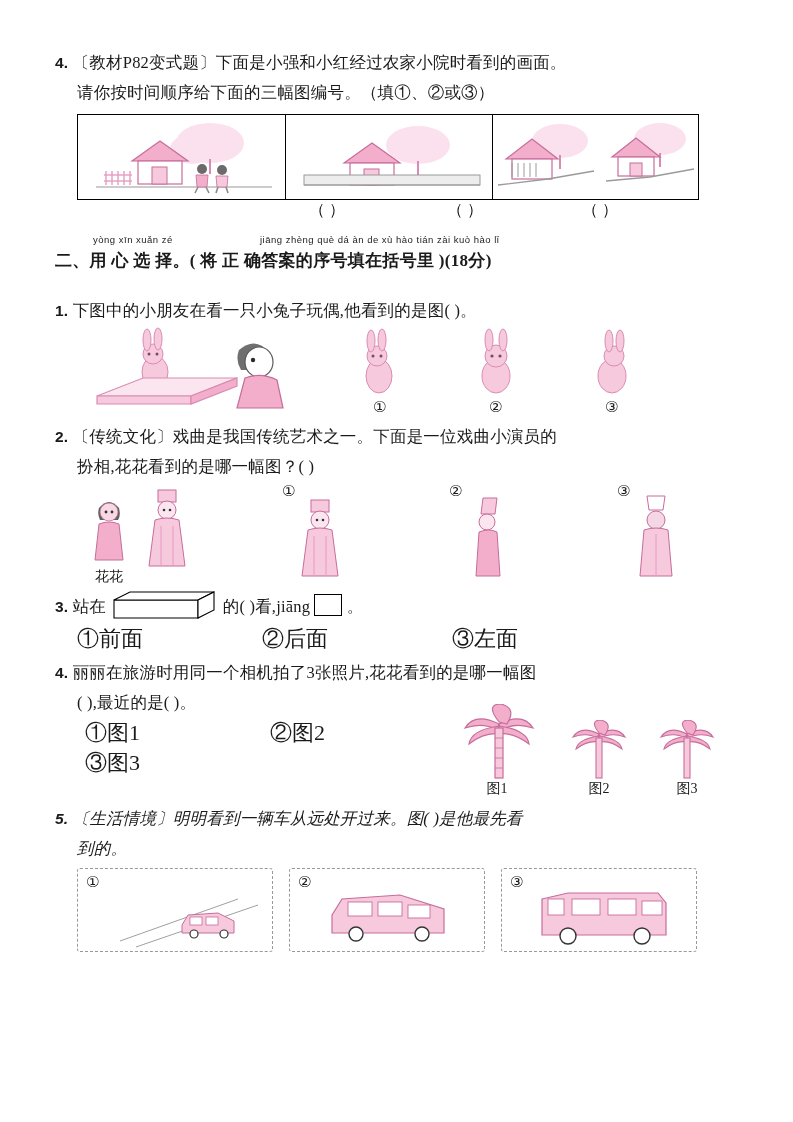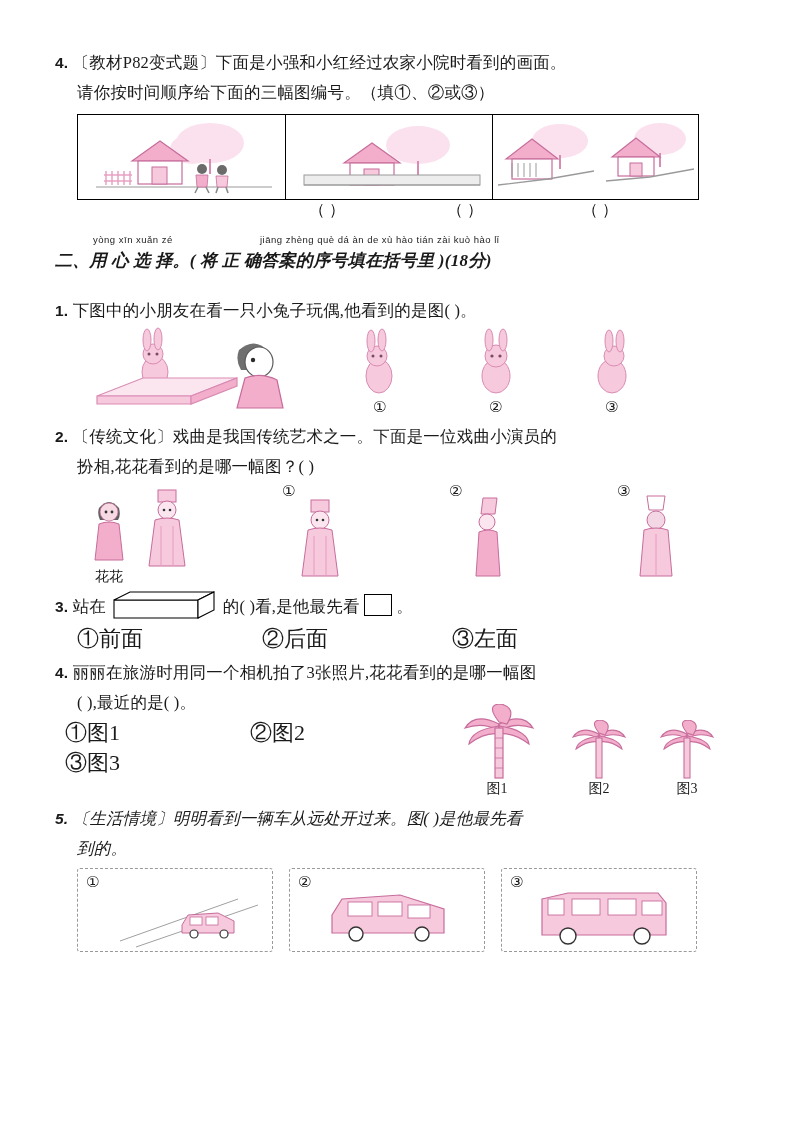--- a/index.html
+++ b/index.html
@@ -175,21 +175,21 @@
     <div style="margin-left:22px;width:622px;position:relative;height:26px;font-size:16px;">
       <span style="position:absolute;left:232px;">（          ）</span>
       <span style="position:absolute;left:370px;">（          ）</span>
       <span style="position:absolute;left:505px;">（          ）</span>
     </div>
   </div>
 
   <div style="margin-top:8px;position:relative;height:46px;">
     <div class="pinyin" style="position:absolute;left:32px;top:0;margin-left:6px;">yòng xīn xuǎn zé</div>
     <div class="pinyin" style="position:absolute;left:205px;top:0;">jiāng zhèng què dá  àn  de  xù hào tián zài kuò hào  lǐ</div>
-    <div class="sec-title" style="position:absolute;left:0;top:15px;font-style:italic;">二、用 心 选 择。( 将  正  确答案的序号填在括号里 )(18分)</div>
+    <div class="sec-title" style="position:absolute;left:0;top:15px;">二、用 心 选 择。( 将  正  确答案的序号填在括号里 )(18分)</div>
   </div>
 
   <div style="margin-top:16px;">
     <div class="qline">
       <span class="num">1.</span>
       <span>下图中的小朋友在看一只小兔子玩偶,他看到的是图(          )。</span>
     </div>
 
     <div style="position:relative;height:96px;margin-left:22px;">
 
@@ -304,40 +304,40 @@
 
   <div style="margin-top:4px;">
     <div class="qline" style="position:relative;height:34px;">
       <span class="num">3.</span>
       <span>站在</span>
       <svg style="vertical-align:-8px;margin:0 2px;" width="104" height="30" viewBox="0 0 104 30">
         <path d="M2 10 L86 10 L86 28 L2 28 Z" fill="#ffffff" stroke="#000" stroke-width="1.1"></path>
         <path d="M2 10 L18 2 L102 2 L86 10 Z" fill="#ffffff" stroke="#000" stroke-width="1.1"></path>
         <path d="M86 10 L102 2 L102 20 L86 28 Z" fill="#ffffff" stroke="#000" stroke-width="1.1"></path>
       </svg>
-      <span>的(          )看,是他最先看</span>
+      <span>的(          )看,jiāng</span>
       <span class="blank-box"></span>
       <span>。</span>
     </div>
     <div class="opts" style="position:relative;height:30px;margin-left:22px;">
       <span style="position:absolute;left:0;">①前面</span>
       <span style="position:absolute;left:185px;">②后面</span>
       <span style="position:absolute;left:375px;text-align:center;">③左面</span>
     </div>
   </div>
 
   <div style="margin-top:4px;position:relative;">
     <div class="qline">
       <span class="num">4.</span>
       <span>丽丽在旅游时用同一个相机拍了3张照片,花花看到的是哪一幅图</span>
     </div>
     <div class="qline indent">
       <span>(          ),最近的是(            )。</span>
     </div>
-    <div class="opts" style="position:relative;height:60px;margin-left:10px;">
+    <div class="opts" style="position:relative;height:60px;margin-left:30px;">
       <span style="position:absolute;left:0;top:0;">①图1</span>
       <span style="position:absolute;left:185px;top:0;">②图2</span>
       <span style="position:absolute;left:0;top:30px;">③图3</span>
     </div>
 
     <svg style="position:absolute;left:400px;top:46px;" width="88" height="76" viewBox="0 0 88 76">
       <g stroke="#c76d9c" stroke-width="1.2" fill="#f2aecb">
         <path d="M44 20 q-24 -12 -34 4 q18 -6 32 2 Z"></path>
         <path d="M44 20 q24 -12 34 4 q-18 -6 -32 2 Z"></path>
         <path d="M44 18 q-14 -18 2 -18 q16 4 6 20 Z"></path>

